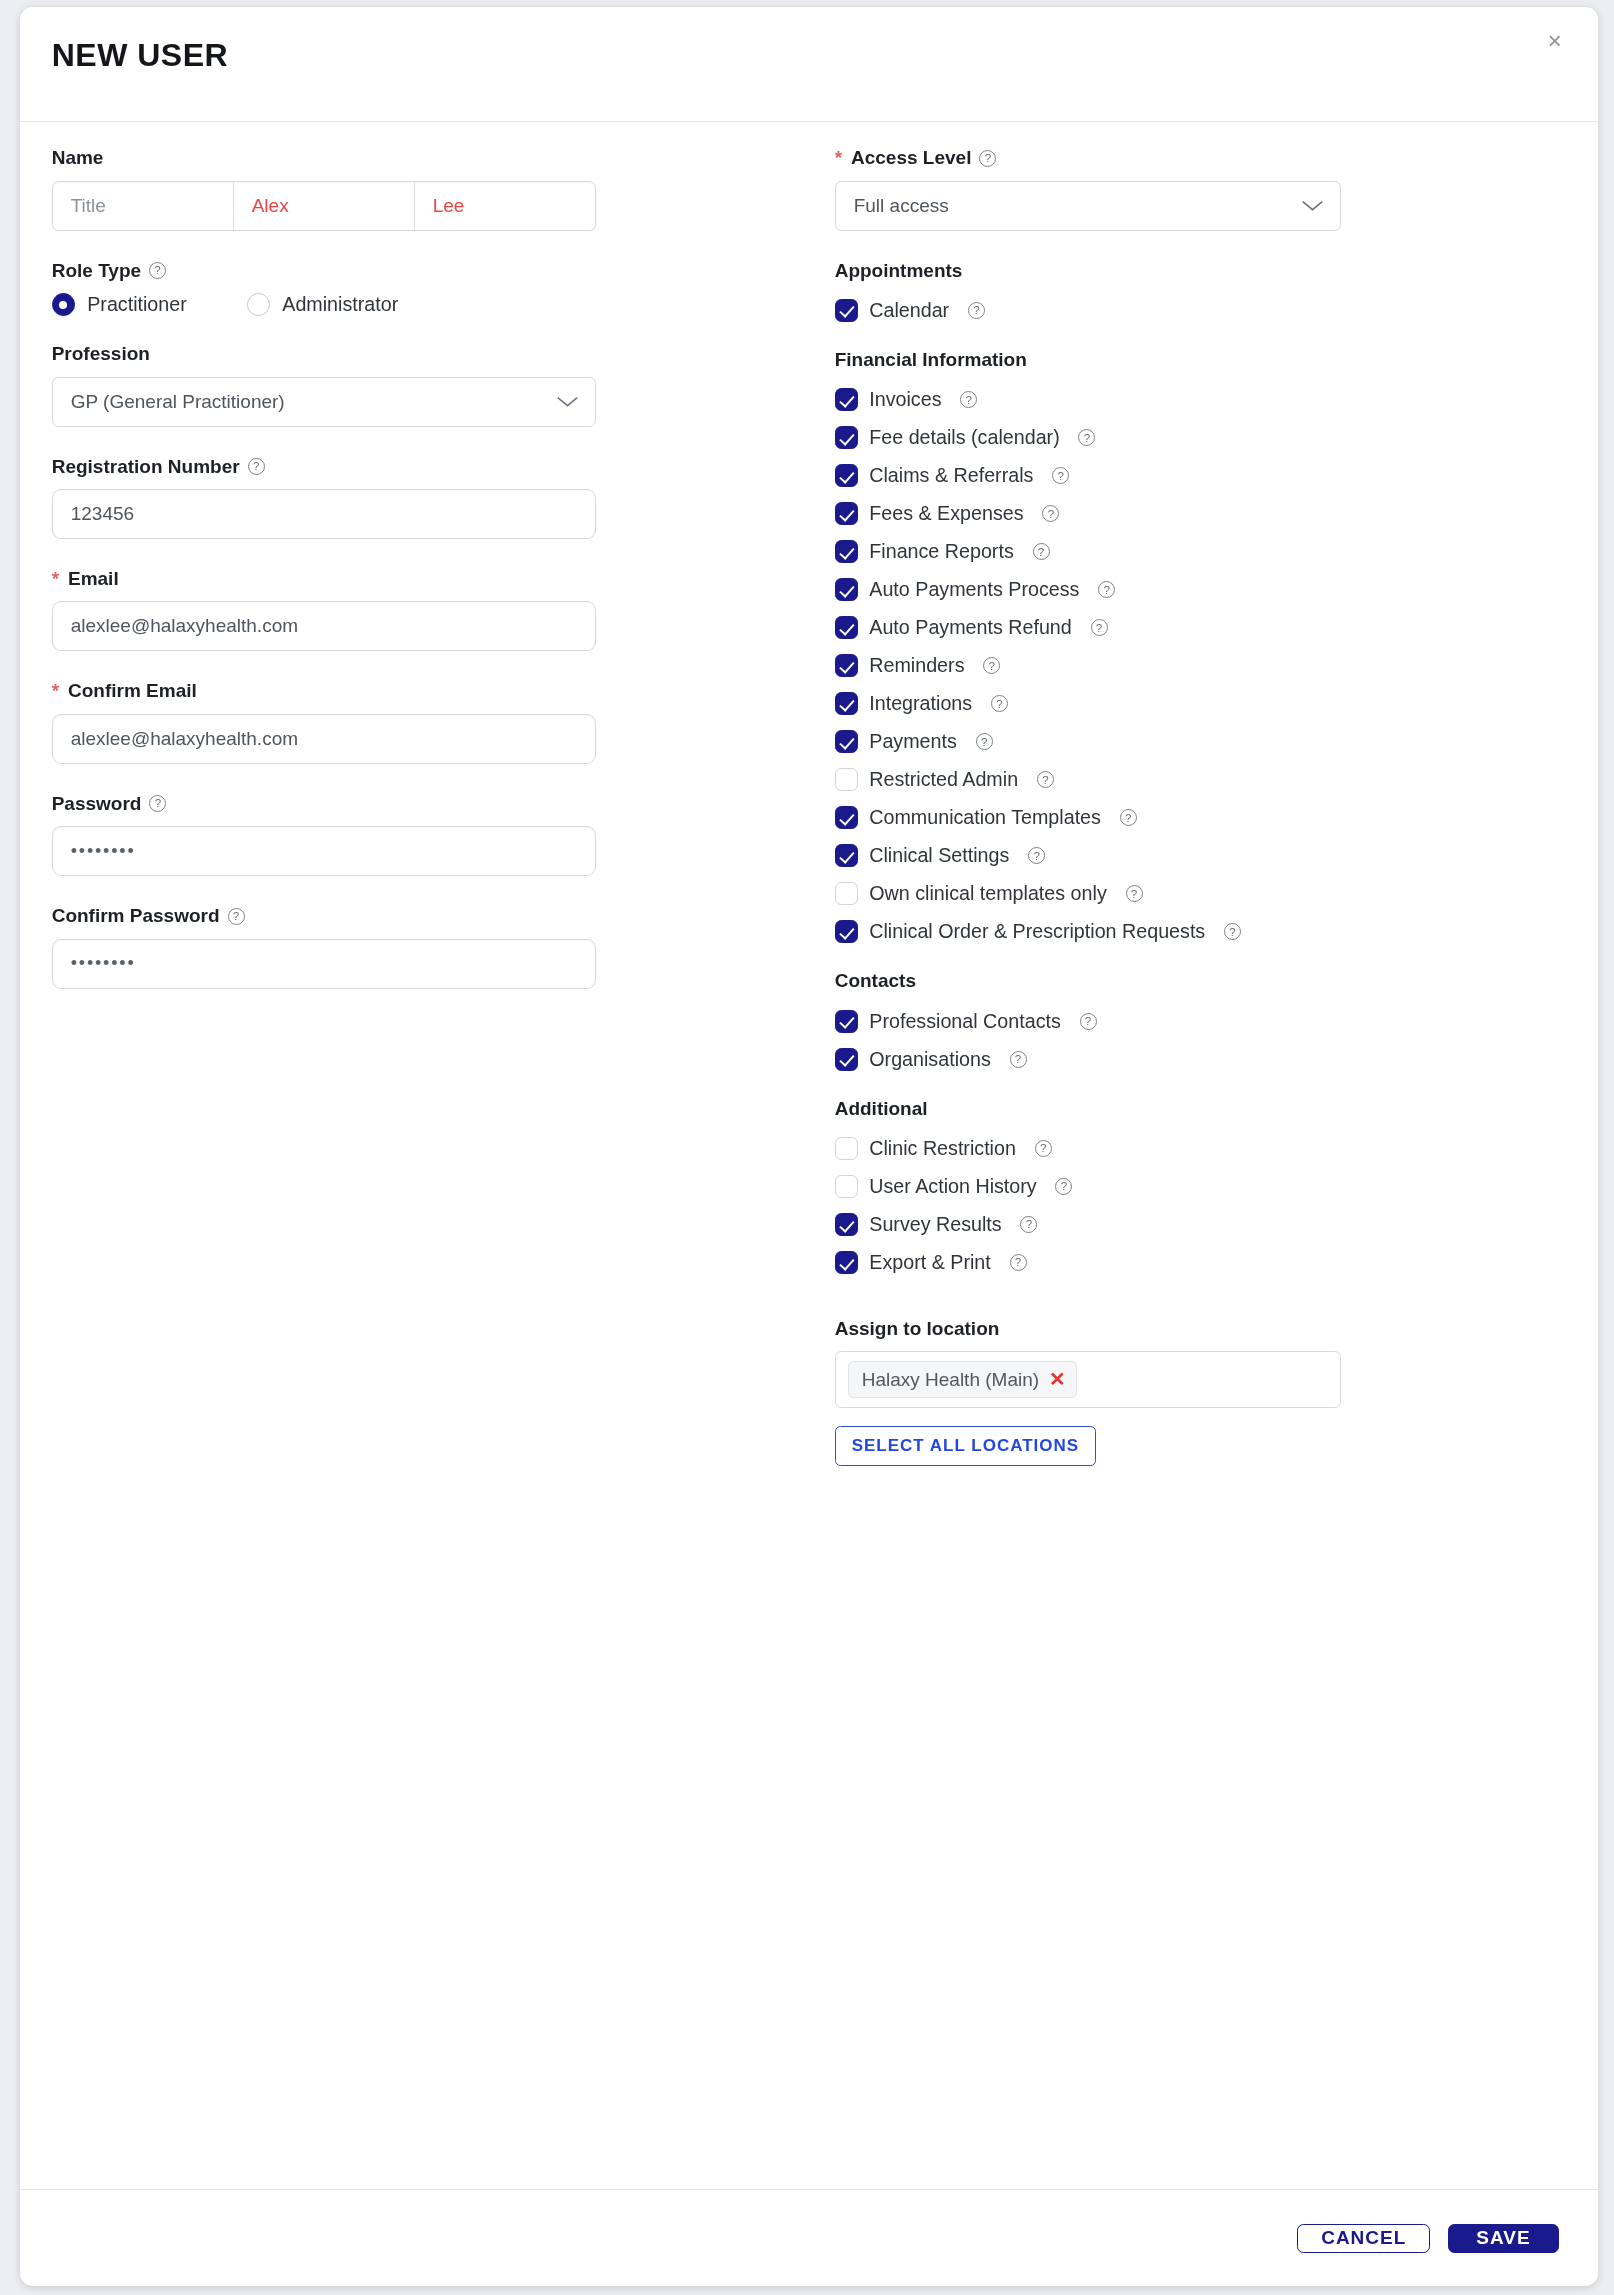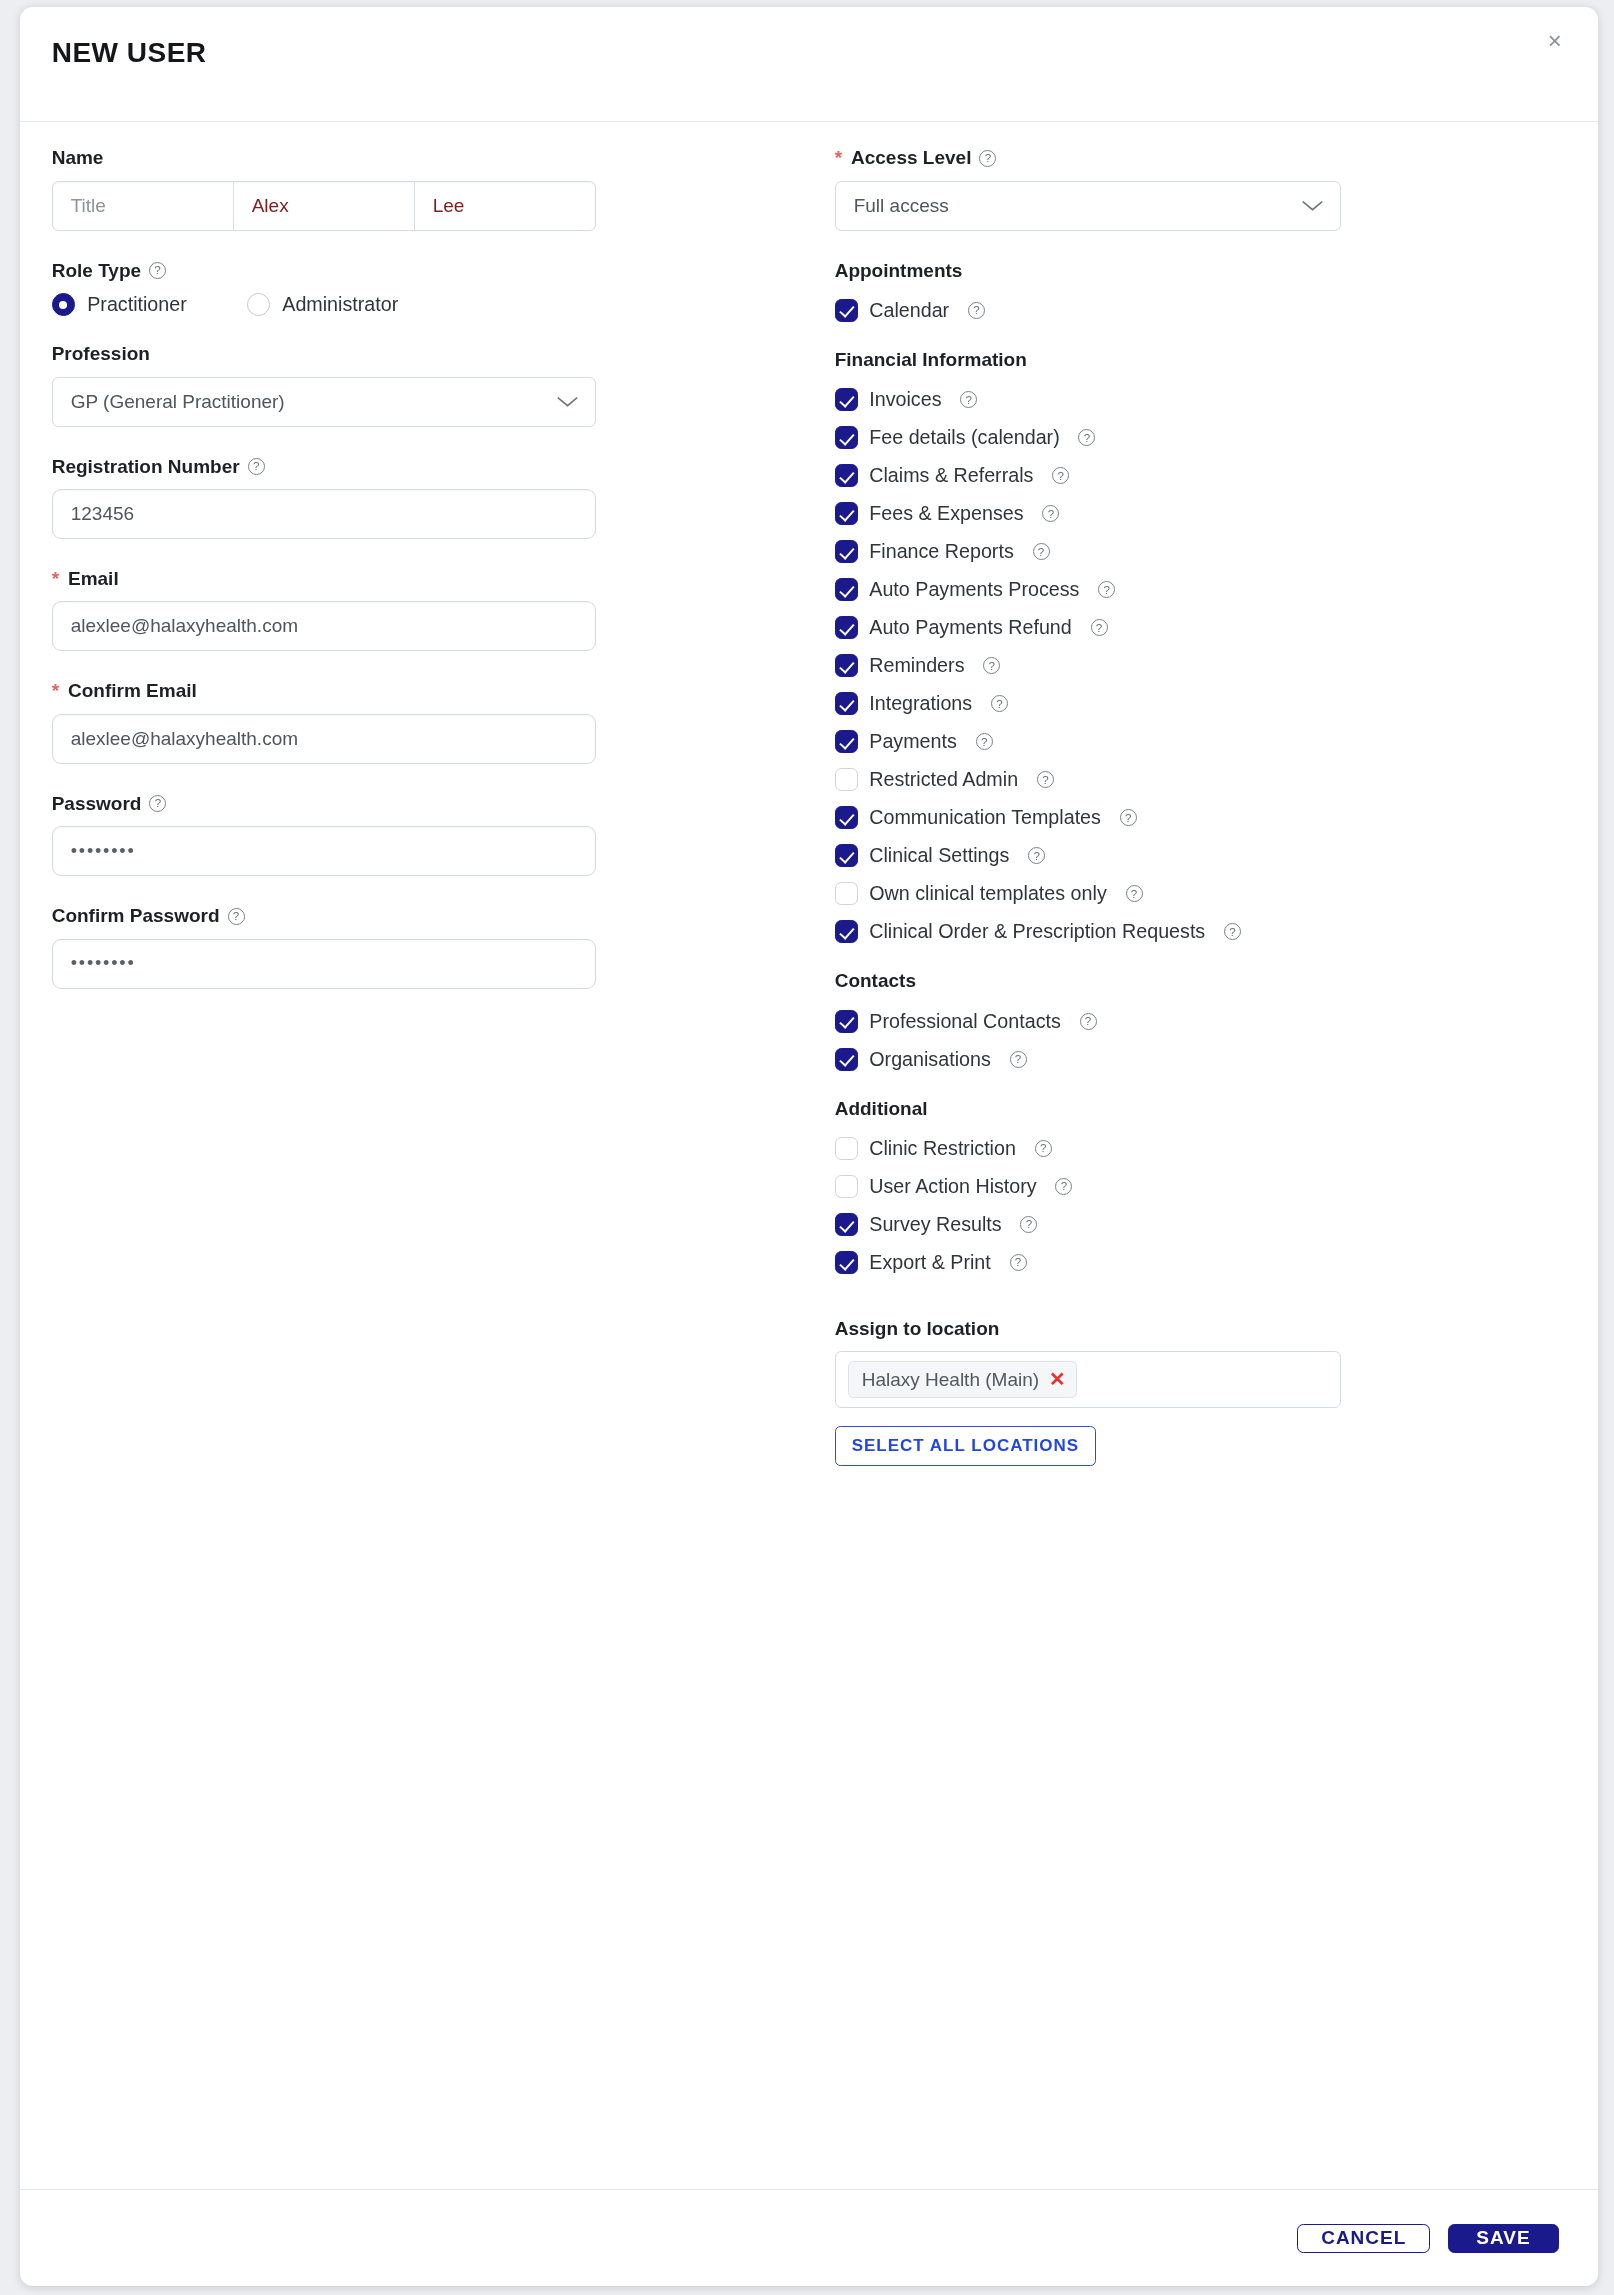--- a/index.html
+++ b/index.html
@@ -30,21 +30,21 @@
   .modal-header {
     height: 115px;
     flex: 0 0 115px;
     border-bottom: 0.9px solid #e4e7ea;
     display: flex;
     align-items: flex-start;
     padding: 32px 34px 0 32px;
     position: relative;
   }
   .modal-title {
-    font-size: 28px;
+    font-size: 32px;
     font-weight: 700;
     color: #14161a;
     letter-spacing: 0.5px;
     line-height: 1;
   }
   .close-btn {
     position: absolute;
     right: 25px;
     top: 16px;
     width: 36px;
@@ -130,21 +130,21 @@
     margin-bottom: 29px;
     box-shadow: inset 0 0.9px 1.8px rgba(16,24,40,0.035);
     background: #fff;
   }
   .name-cell {
     flex: 1 1 0;
     display: flex;
     align-items: center;
     padding: 0 18px;
     font-size: 19px;
-    color: #7f1d1d;
+    color: #ef4444;
     border-right: 0.9px solid #d9dee3;
   }
   .name-cell:last-child { border-right: none; }
   .name-cell.ph { color: #8d949b; }
 
   
   .select {
     width: 544px;
     height: 50px;
     border: 0.9px solid #d5dadf;

